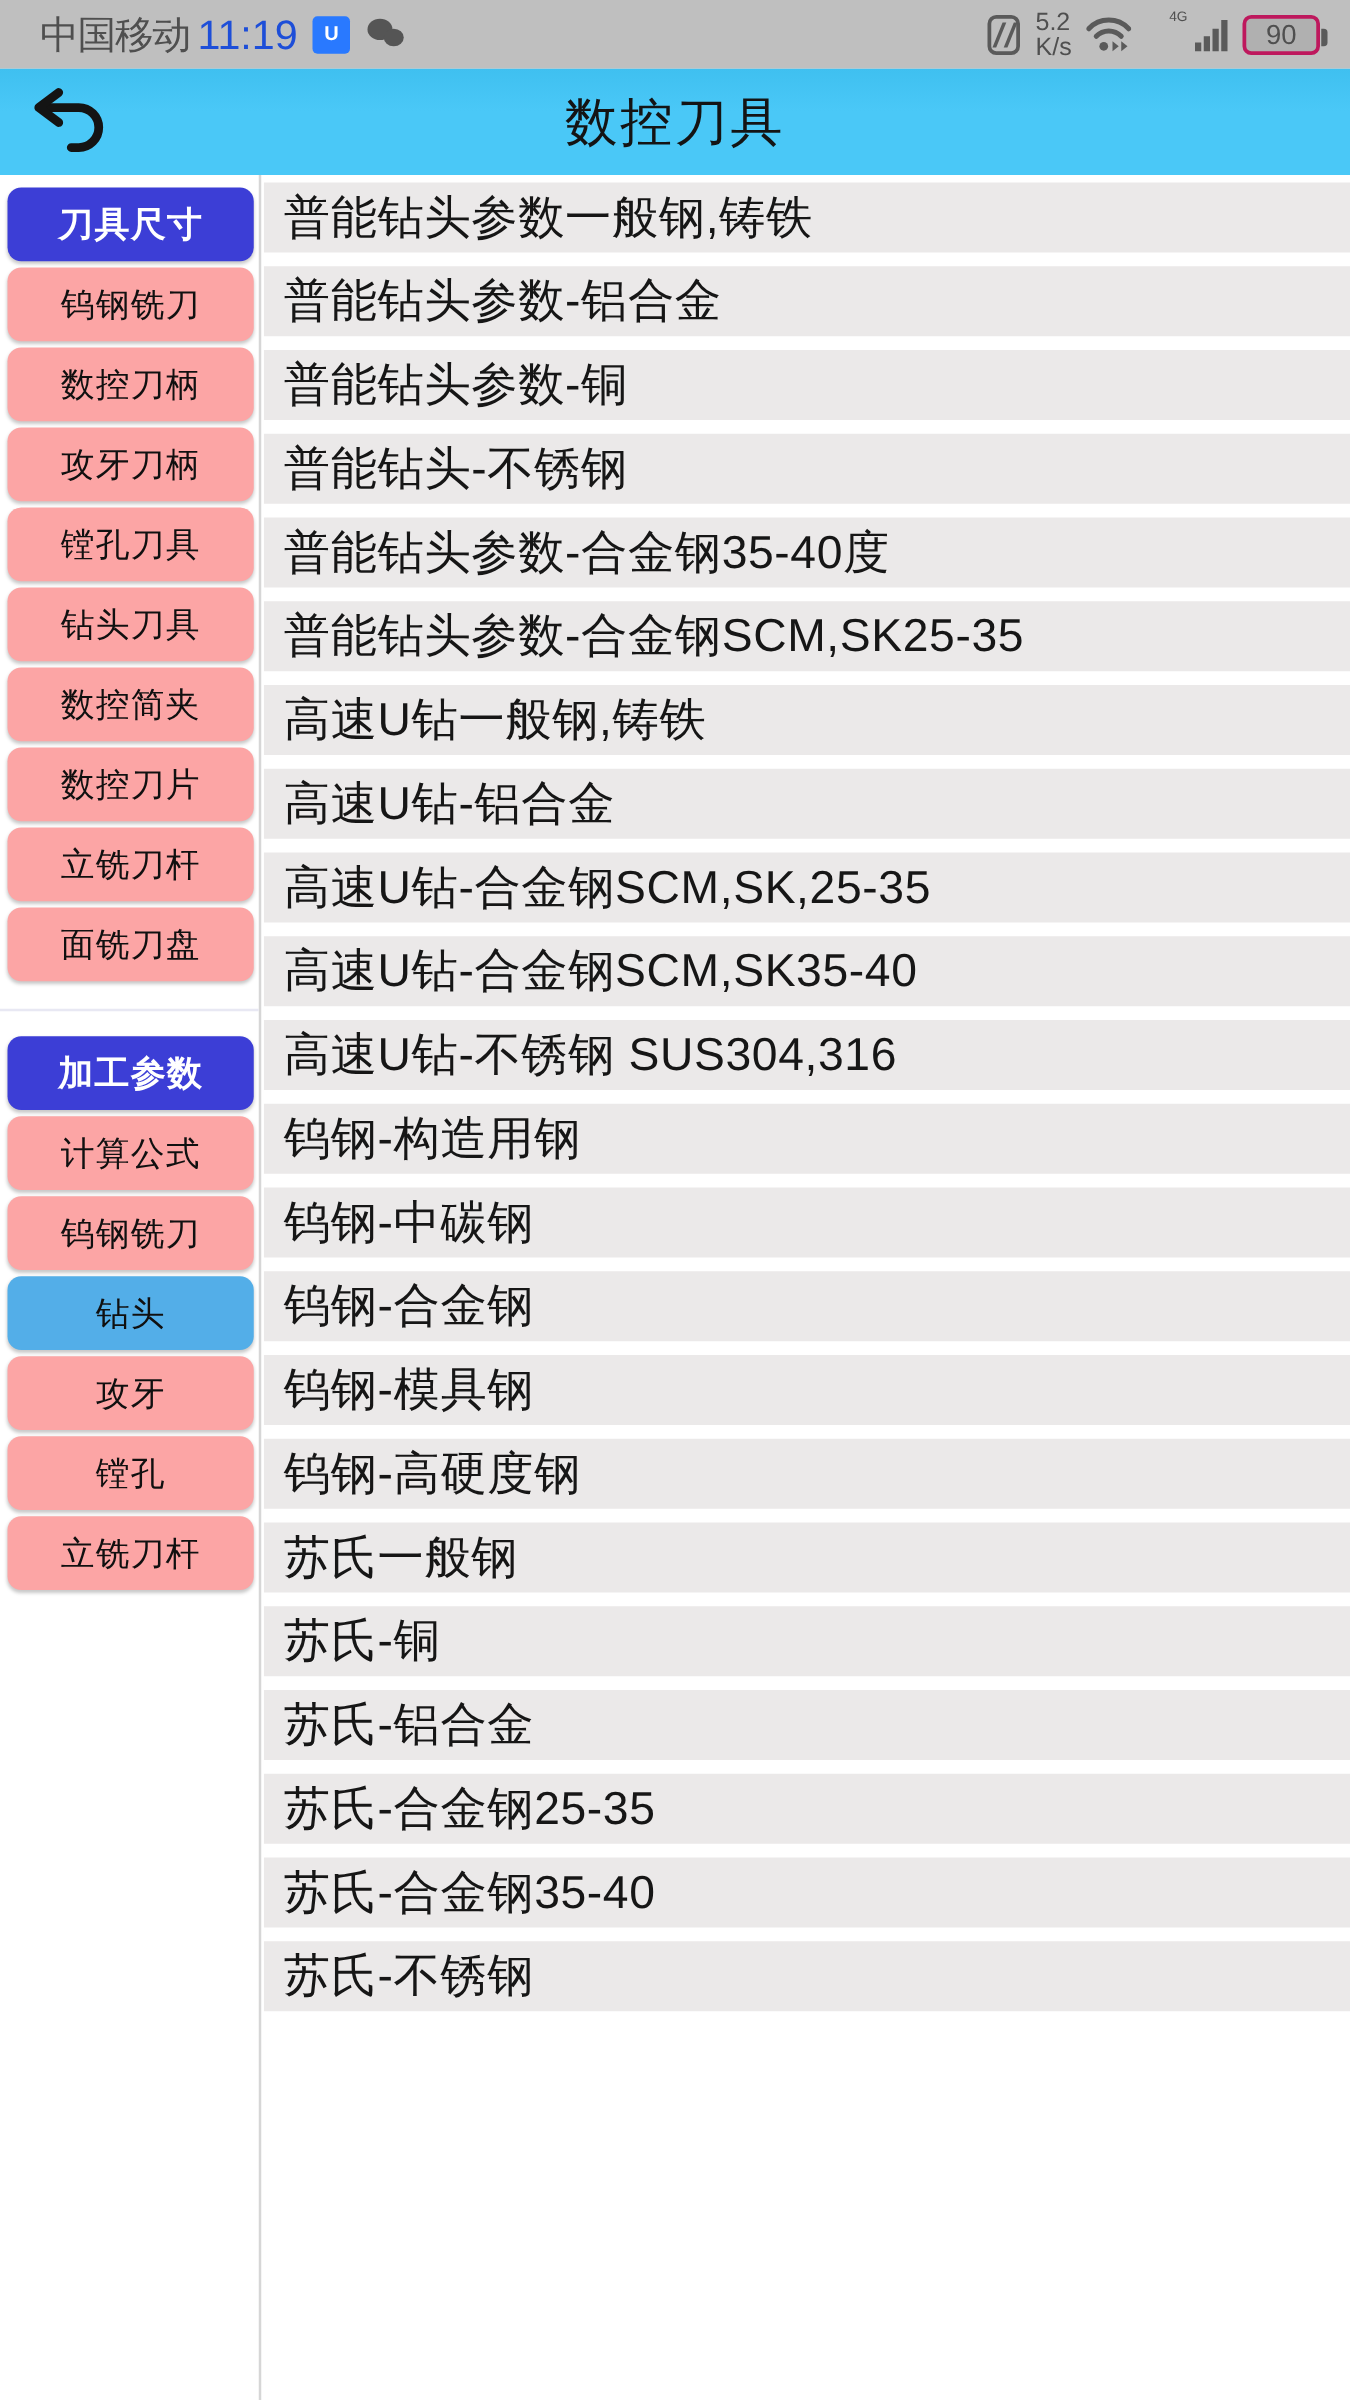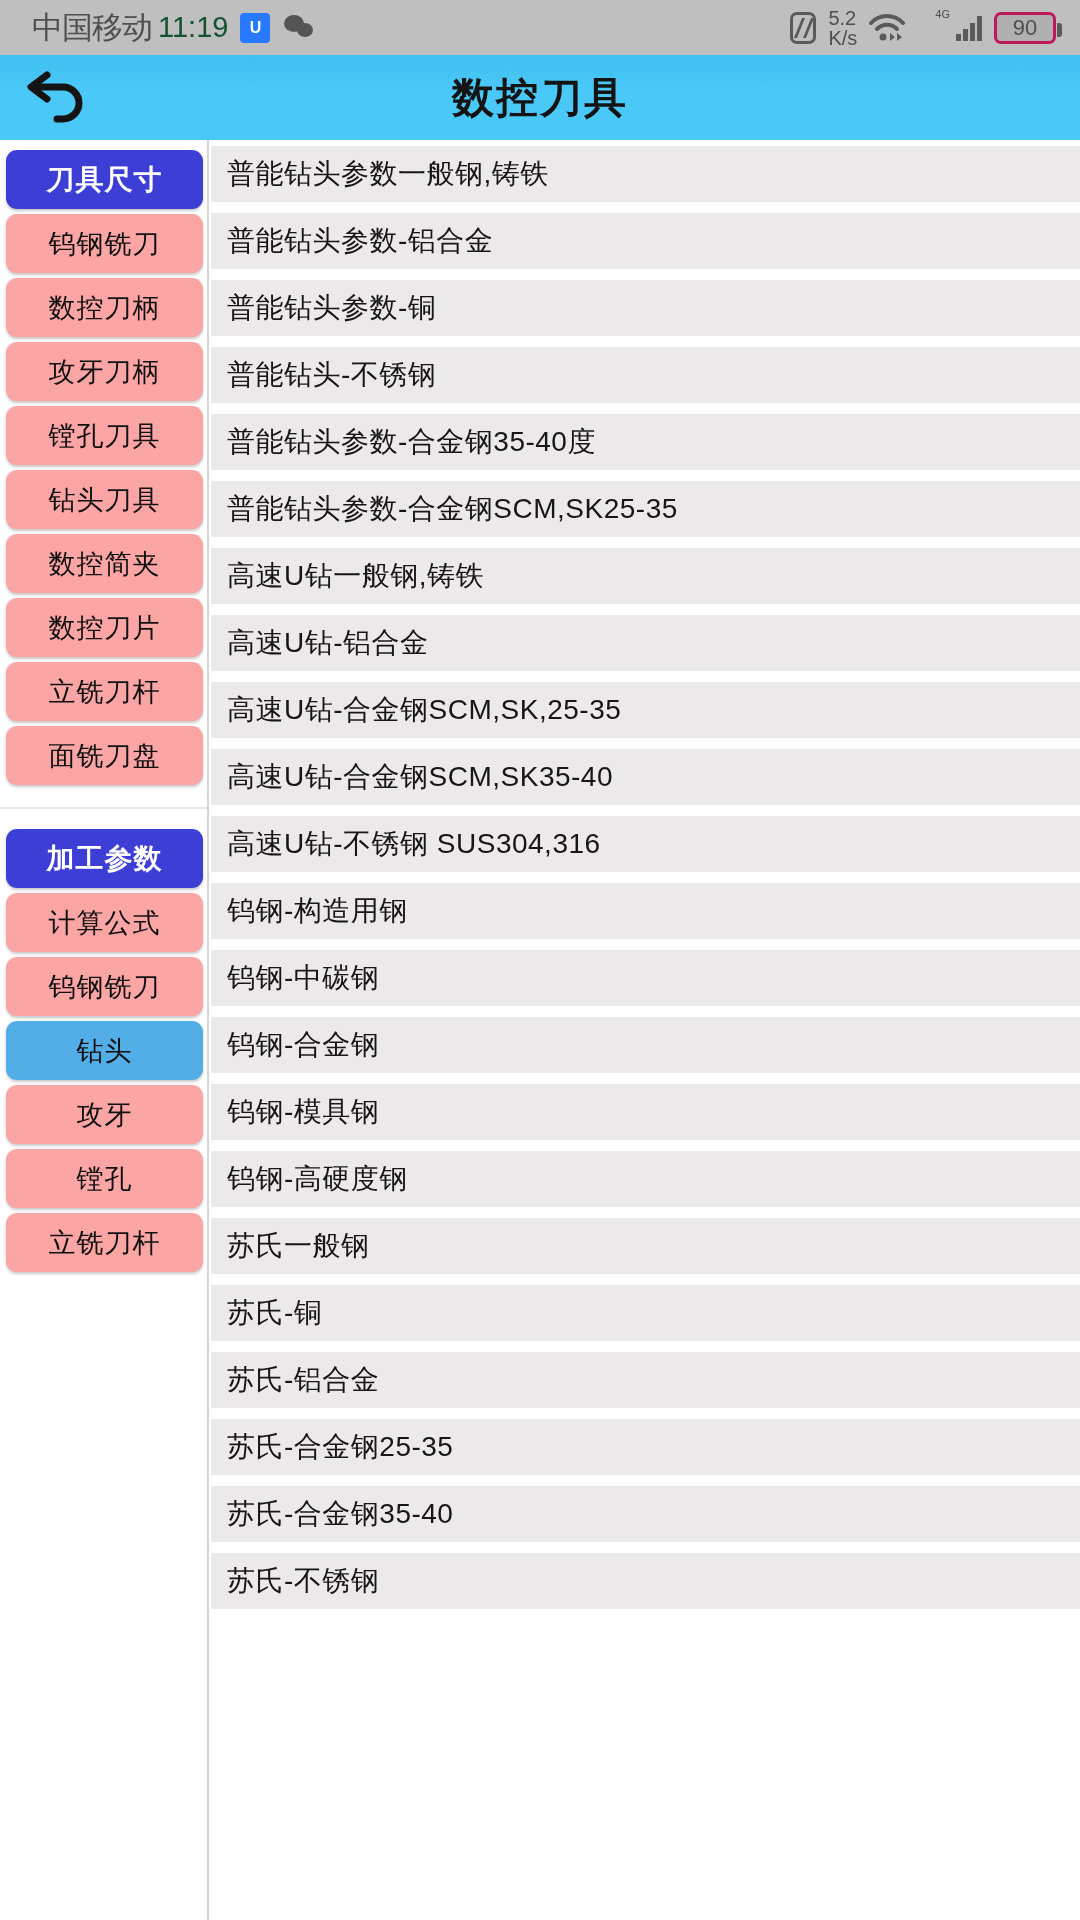--- a/index.html
+++ b/index.html
@@ -13,21 +13,21 @@
   
   .statusbar {
     position: absolute; top: 0; left: 0;
     width: 1080px; height: 55px;
     background: #bfbfbf;
     display: flex; align-items: center;
     color: #4d4d4d;
   }
   .sb-left { display: flex; align-items: center; padding-left: 32px; gap: 6px; }
   .sb-carrier { font-size: 31px; letter-spacing: -1px; color: #4f4f4f; }
-  .sb-time { font-size: 29px; color: #14532d; letter-spacing: 0px; }
+  .sb-time { font-size: 33px; color: #1d4ed8; letter-spacing: 0px; }
   .sb-appicon {
     width: 30px; height: 30px; background: #2979ff; border-radius: 4px;
     display: flex; align-items: center; justify-content: center;
     color: #ffffff; font-size: 16px; font-weight: bold; line-height: 1;
     margin-left: 6px;
   }
   .sb-wechat {
     width: 32px; height: 26px; margin-left: 8px;
     position: relative;
   }
@@ -65,21 +65,21 @@
   .sb-batt::after {
     content: ""; position: absolute; right: -9px; top: 8px;
     width: 5px; height: 14px; background: #5a5a5a; border-radius: 0 3px 3px 0;
   }
 
   
   .header {
     position: absolute; top: 55px; left: 0;
     width: 1080px; height: 85px;
     background: linear-gradient(#3fc0f0, #4ac8f7 40%, #4ac8f7);
-    display: flex; align-items: center; font-weight: bold;
+    display: flex; align-items: center;
   }
   .back-btn {
     width: 110px; height: 85px;
     display: flex; align-items: center; justify-content: center;
   }
   .header-title {
     position: absolute; left: 0; right: 0; text-align: center;
     font-size: 42px; color: #141414; letter-spacing: 2px;
     pointer-events: none;
   }
@@ -129,21 +129,21 @@
     width: 869px; height: 1780px;
     background: #ffffff;
     padding-top: 6px;
     overflow: hidden;
   }
   .list-row {
     height: 56px; margin: 0 0 11px 0;
     background: #ebe9e9;
     display: flex; align-items: center;
     padding-left: 16px;
-    color: #161616; font-size: 28px; letter-spacing: 0.5px;
+    color: #161616; font-size: 37px; letter-spacing: 0.5px;
     white-space: nowrap;
   }
 </style>
 </head>
 <body>
 
 <div class="statusbar">
   <div class="sb-left">
     <span class="sb-carrier">中国移动</span>
     <span class="sb-time">11:19</span>

